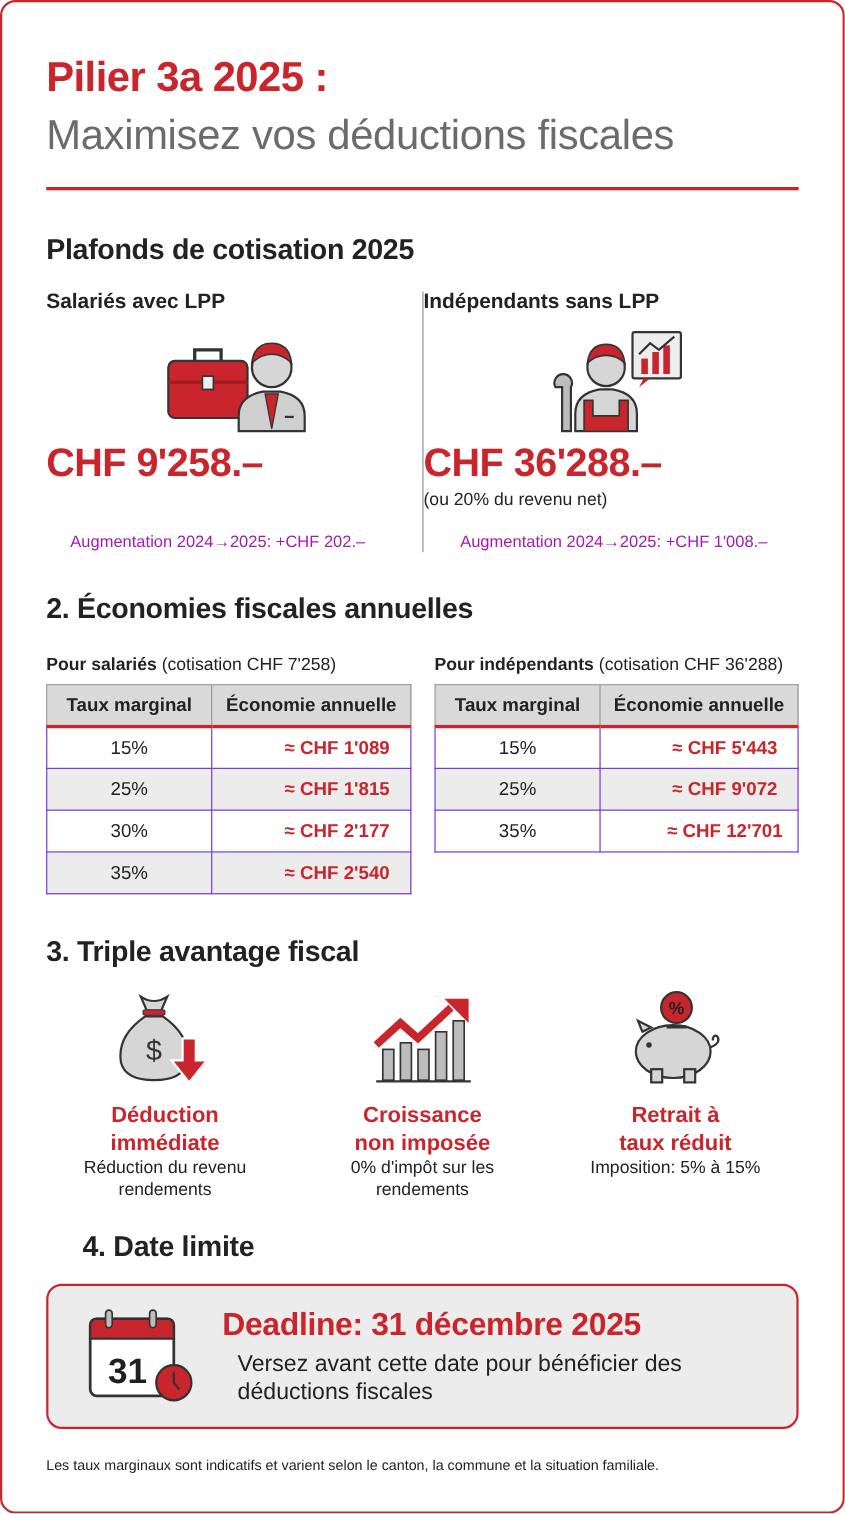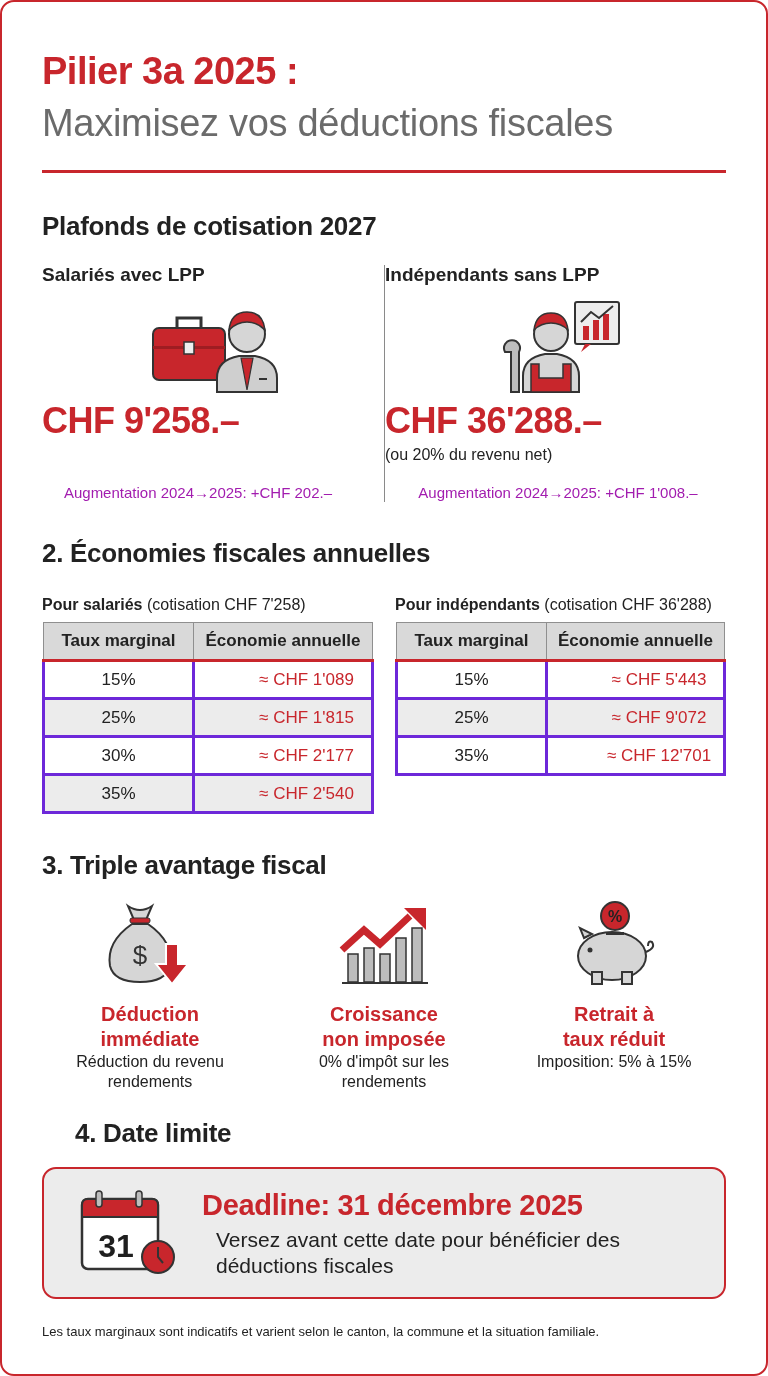--- a/index.html
+++ b/index.html
@@ -16,43 +16,43 @@
   .vdiv { position: absolute; left: 384px; top: 265px; width: 1px; height: 237px; background: #8a8a8a; }
   .col-title { font-size: 19px; font-weight: bold; color: #222; margin-top: 2px; }
   .icon-box { height: 100px; display: flex; justify-content: center; align-items: center; margin-top: 10px; }
   .amount { font-size: 36px; font-weight: bold; color: #c8262c; letter-spacing: -0.5px; margin-top: 4px; }
   .note { font-size: 16px; color: #222; margin-top: 4px; }
   .aug { position: absolute; top: 484px; font-size: 15px; color: #a21caf; width: 342px; text-align: center; }
   .tbl-caption { position: absolute; font-size: 16px; color: #222; }
   .tbl-caption b { font-weight: bold; }
   table { position: absolute; border-collapse: collapse; font-size: 17px; }
   table th { background: #d9d9d9; font-weight: bold; color: #222; border: 1px solid #8f8f8f; border-bottom: 3px solid #c8262c; height: 38px; font-size: 17px; }
-  table td { border: 3px solid #6d28d9; height: 38px; text-align: center; color: #222; }
+  table td { border: 1px solid #6d28d9; height: 38px; text-align: center; color: #222; }
   table tr:nth-child(even) td { background: #ececec; }
-  table td.val { color: #c8262c; font-weight: normal; padding-left: 47px; }
+  table td.val { color: #c8262c; font-weight: bold; padding-left: 47px; }
   .adv { position: absolute; top: 895px; width: 220px; text-align: center; }
   .adv .adv-icon { height: 95px; display: flex; justify-content: center; align-items: center; }
   .adv .adv-title { font-size: 20px; font-weight: bold; color: #c8262c; line-height: 25px; margin-top: 12px; }
   .adv .adv-desc { font-size: 16px; color: #222; line-height: 20px; }
   .deadline { position: absolute; left: 42px; top: 1167px; width: 684px; height: 132px; border: 2px solid #c8262c; border-radius: 14px; background: #ececec; }
   .deadline .cal { position: absolute; left: 34px; top: 20px; }
   .deadline .dl-title { position: absolute; left: 158px; top: 20px; font-size: 29px; font-weight: bold; color: #c8262c; letter-spacing: -0.3px; }
   .deadline .dl-text { position: absolute; left: 172px; top: 58px; font-size: 21px; color: #222; line-height: 26px; width: 460px; }
   .footnote { position: absolute; left: 42px; top: 1324px; font-size: 13px; color: #222; }
 </style>
 </head>
 <body>
 
 <div class="frame"></div>
 
 <div class="title">Pilier 3a 2025 :</div>
 <div class="subtitle">Maximisez vos déductions fiscales</div>
 <div class="title-rule"></div>
 
-<div class="h2" style="top:211px;">Plafonds de cotisation 2027</div>
+<div class="h2" style="top:211px;">Plafonds de cotisation 2025</div>
 
 <div class="col col-left">
   <div class="col-title">Salariés avec LPP</div>
   <div class="icon-box">
     <svg width="140" height="100" viewBox="0 0 140 100">
       <rect x="10" y="32" width="72" height="52" rx="6" fill="#c8262c" stroke="#333" stroke-width="2"></rect>
       <path d="M34 32 v-10 h24 v10" fill="none" stroke="#333" stroke-width="3"></path>
       <rect x="10" y="50" width="72" height="3" fill="#9e1d22"></rect>
       <rect x="41" y="46" width="10" height="12" fill="#eee" stroke="#333" stroke-width="1.5"></rect>
       <path d="M74 96 v-14 q0-18 22-22 h16 q22 4 22 22 v14 z" fill="#cfcfcf" stroke="#333" stroke-width="2"></path>

